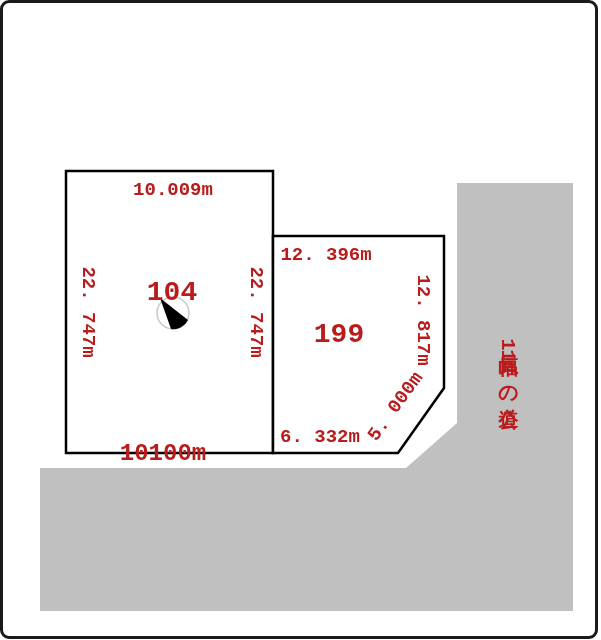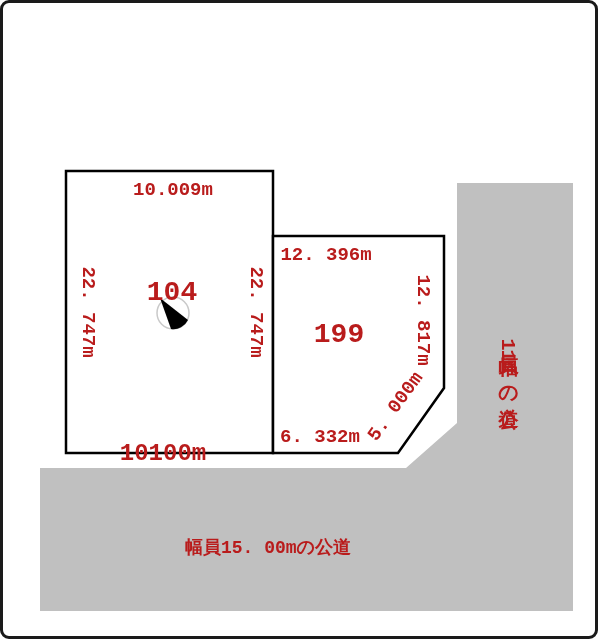--- a/index.html
+++ b/index.html
@@ -97,15 +97,14 @@
   <div id="l104-right" class="dim rot90">22. 747m</div>
   <div id="l104-bottom" class="dim">10100m</div>
 
   <div id="l105-top" class="dim">12. 396m</div>
   <div id="l105-id" class="lot-id">199</div>
   <div id="l105-right" class="dim rot90">12. 817m</div>
   <div id="l105-bottom" class="dim">6. 332m</div>
   <div id="l105-chamfer" class="dim chamfer">5. 000m</div>
 
   <div id="road-right" class="road-label vertical">幅員11mの公道</div>
-  <div id="road-bottom" class="road-label horizontal">幅員15. 00mの公道</div>
 
 </div>
 
 </body></html>

